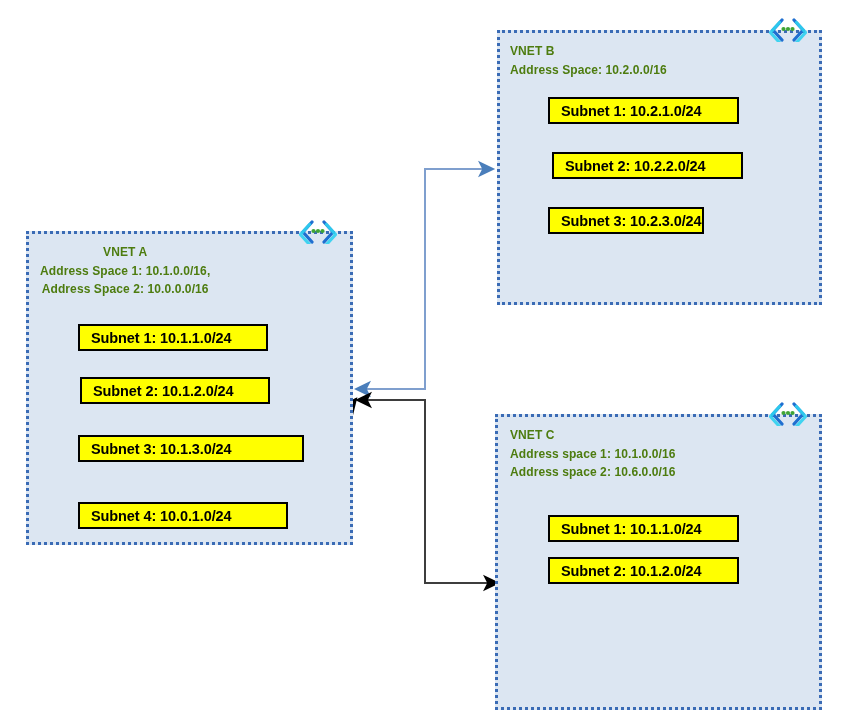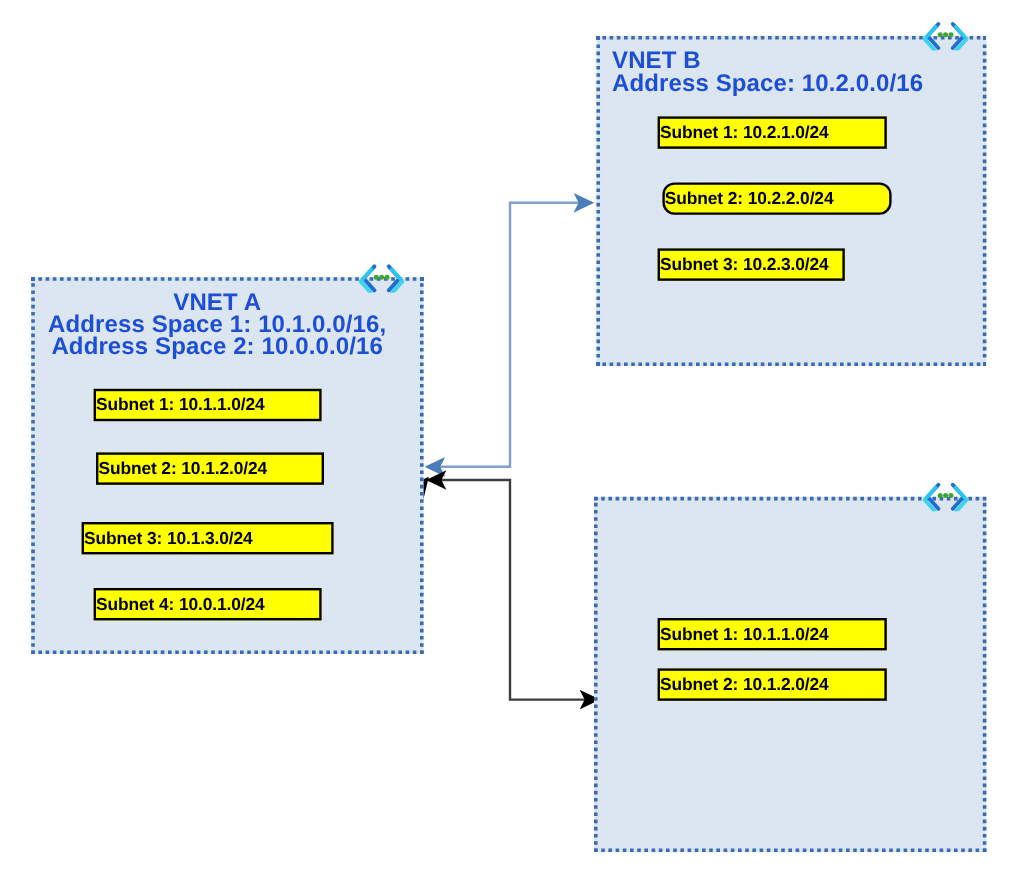--- a/index.html
+++ b/index.html
@@ -19,37 +19,37 @@
   }
   .vnet {
     position: absolute;
     background: #dce6f2;
     border: 3px dotted #3a6bb5;
     box-sizing: border-box;
   }
   .vnet-title {
     position: absolute;
     font-weight: bold;
-    font-size: 20px;
-    color: #1d4ed8;
+    font-size: 12px;
+    color: #4d7c0f;
     line-height: 18.5px;
     white-space: pre;
     letter-spacing: 0.1px;
   }
   .subnet {
     position: absolute;
     background: #ffff00;
     border: 2px solid #000000;
     box-sizing: border-box;
     font-weight: bold;
     font-size: 14.5px;
     color: #000000;
     display: flex;
     align-items: center;
-    padding-left: 0;
+    padding-left: 11px;
     letter-spacing: -0.1px;
     white-space: nowrap;
   }
   .vnet-icon {
     position: absolute;
     width: 38px;
     height: 24px;
   }
   .svg-layer {
     position: absolute;
@@ -111,55 +111,58 @@
       <circle cx="23.5" cy="11" r="2.1" fill="#3fa535"></circle>
     </svg>
   </div>
 
   <div class="vnet-title" style="left:40px; top:243px;text-align:center;">VNET A
 Address Space 1: 10.1.0.0/16,
 Address Space 2: 10.0.0.0/16</div>
 
   <div class="subnet" style="left:78px; top:324px; width:190px; height:27px;">Subnet 1: 10.1.1.0/24</div>
   <div class="subnet" style="left:80px; top:377px; width:190px; height:27px;">Subnet 2: 10.1.2.0/24</div>
-  <div class="subnet" style="left:68px; top:435px; width:210px; height:27px;">Subnet 3: 10.1.3.0/24</div>
-  <div class="subnet" style="left:78px; top:490px; width:190px; height:27px;">Subnet 4: 10.0.1.0/24</div>
+  <div class="subnet" style="left:78px; top:435px; width:226px; height:27px;">Subnet 3: 10.1.3.0/24</div>
+  <div class="subnet" style="left:78px; top:502px; width:210px; height:27px;">Subnet 4: 10.0.1.0/24</div>
 
   <div class="vnet" style="left:497px; top:30px; width:325px; height:275px;"></div>
 
   <div class="vnet-icon" style="left:769px; top:18px;">
     <svg viewBox="0 0 38 24" width="38" height="24">
       <path d="M13,2 L4,12 L13,22" fill="none" stroke="#1f6fd0" stroke-width="3.2" stroke-linecap="round"></path>
       <path d="M13,2 L4,12 L13,22" fill="none" stroke="#2fd0ef" stroke-width="3.2" stroke-linecap="round" transform="translate(-2.5,2.5)" opacity="0.9"></path>
       <path d="M25,2 L34,12 L25,22" fill="none" stroke="#1f6fd0" stroke-width="3.2" stroke-linecap="round"></path>
       <path d="M25,2 L34,12 L25,22" fill="none" stroke="#2fd0ef" stroke-width="3.2" stroke-linecap="round" transform="translate(2.5,2.5)" opacity="0.9"></path>
       <circle cx="14.5" cy="11" r="2.1" fill="#3fa535"></circle>
       <circle cx="19" cy="11" r="2.1" fill="#3fa535"></circle>
       <circle cx="23.5" cy="11" r="2.1" fill="#3fa535"></circle>
     </svg>
   </div>
 
   <div class="vnet-title" style="left:510px; top:42px;">VNET B
 Address Space: 10.2.0.0/16</div>
 
   <div class="subnet" style="left:548px; top:97px; width:191px; height:27px;">Subnet 1: 10.2.1.0/24</div>
-  <div class="subnet" style="left:552px; top:152px; width:191px; height:27px;border-radius:10px;">Subnet 2: 10.2.2.0/24</div>
+  <div class="subnet" style="left:552px; top:152px; width:191px; height:27px;">Subnet 2: 10.2.2.0/24</div>
   <div class="subnet" style="left:548px; top:207px; width:156px; height:27px;">Subnet 3: 10.2.3.0/24</div>
 
   <div class="vnet" style="left:495px; top:414px; width:327px; height:296px;"></div>
 
   <div class="vnet-icon" style="left:769px; top:402px;">
     <svg viewBox="0 0 38 24" width="38" height="24">
       <path d="M13,2 L4,12 L13,22" fill="none" stroke="#1f6fd0" stroke-width="3.2" stroke-linecap="round"></path>
       <path d="M13,2 L4,12 L13,22" fill="none" stroke="#2fd0ef" stroke-width="3.2" stroke-linecap="round" transform="translate(-2.5,2.5)" opacity="0.9"></path>
       <path d="M25,2 L34,12 L25,22" fill="none" stroke="#1f6fd0" stroke-width="3.2" stroke-linecap="round"></path>
       <path d="M25,2 L34,12 L25,22" fill="none" stroke="#2fd0ef" stroke-width="3.2" stroke-linecap="round" transform="translate(2.5,2.5)" opacity="0.9"></path>
       <circle cx="14.5" cy="11" r="2.1" fill="#3fa535"></circle>
       <circle cx="19" cy="11" r="2.1" fill="#3fa535"></circle>
       <circle cx="23.5" cy="11" r="2.1" fill="#3fa535"></circle>
     </svg>
   </div>
 
+  <div class="vnet-title" style="left:510px; top:426px;">VNET C
+Address space 1: 10.1.0.0/16
+Address space 2: 10.6.0.0/16</div>
 
   <div class="subnet" style="left:548px; top:515px; width:191px; height:27px;">Subnet 1: 10.1.1.0/24</div>
   <div class="subnet" style="left:548px; top:557px; width:191px; height:27px;">Subnet 2: 10.1.2.0/24</div>
 
 </div>
 
 </body></html>

